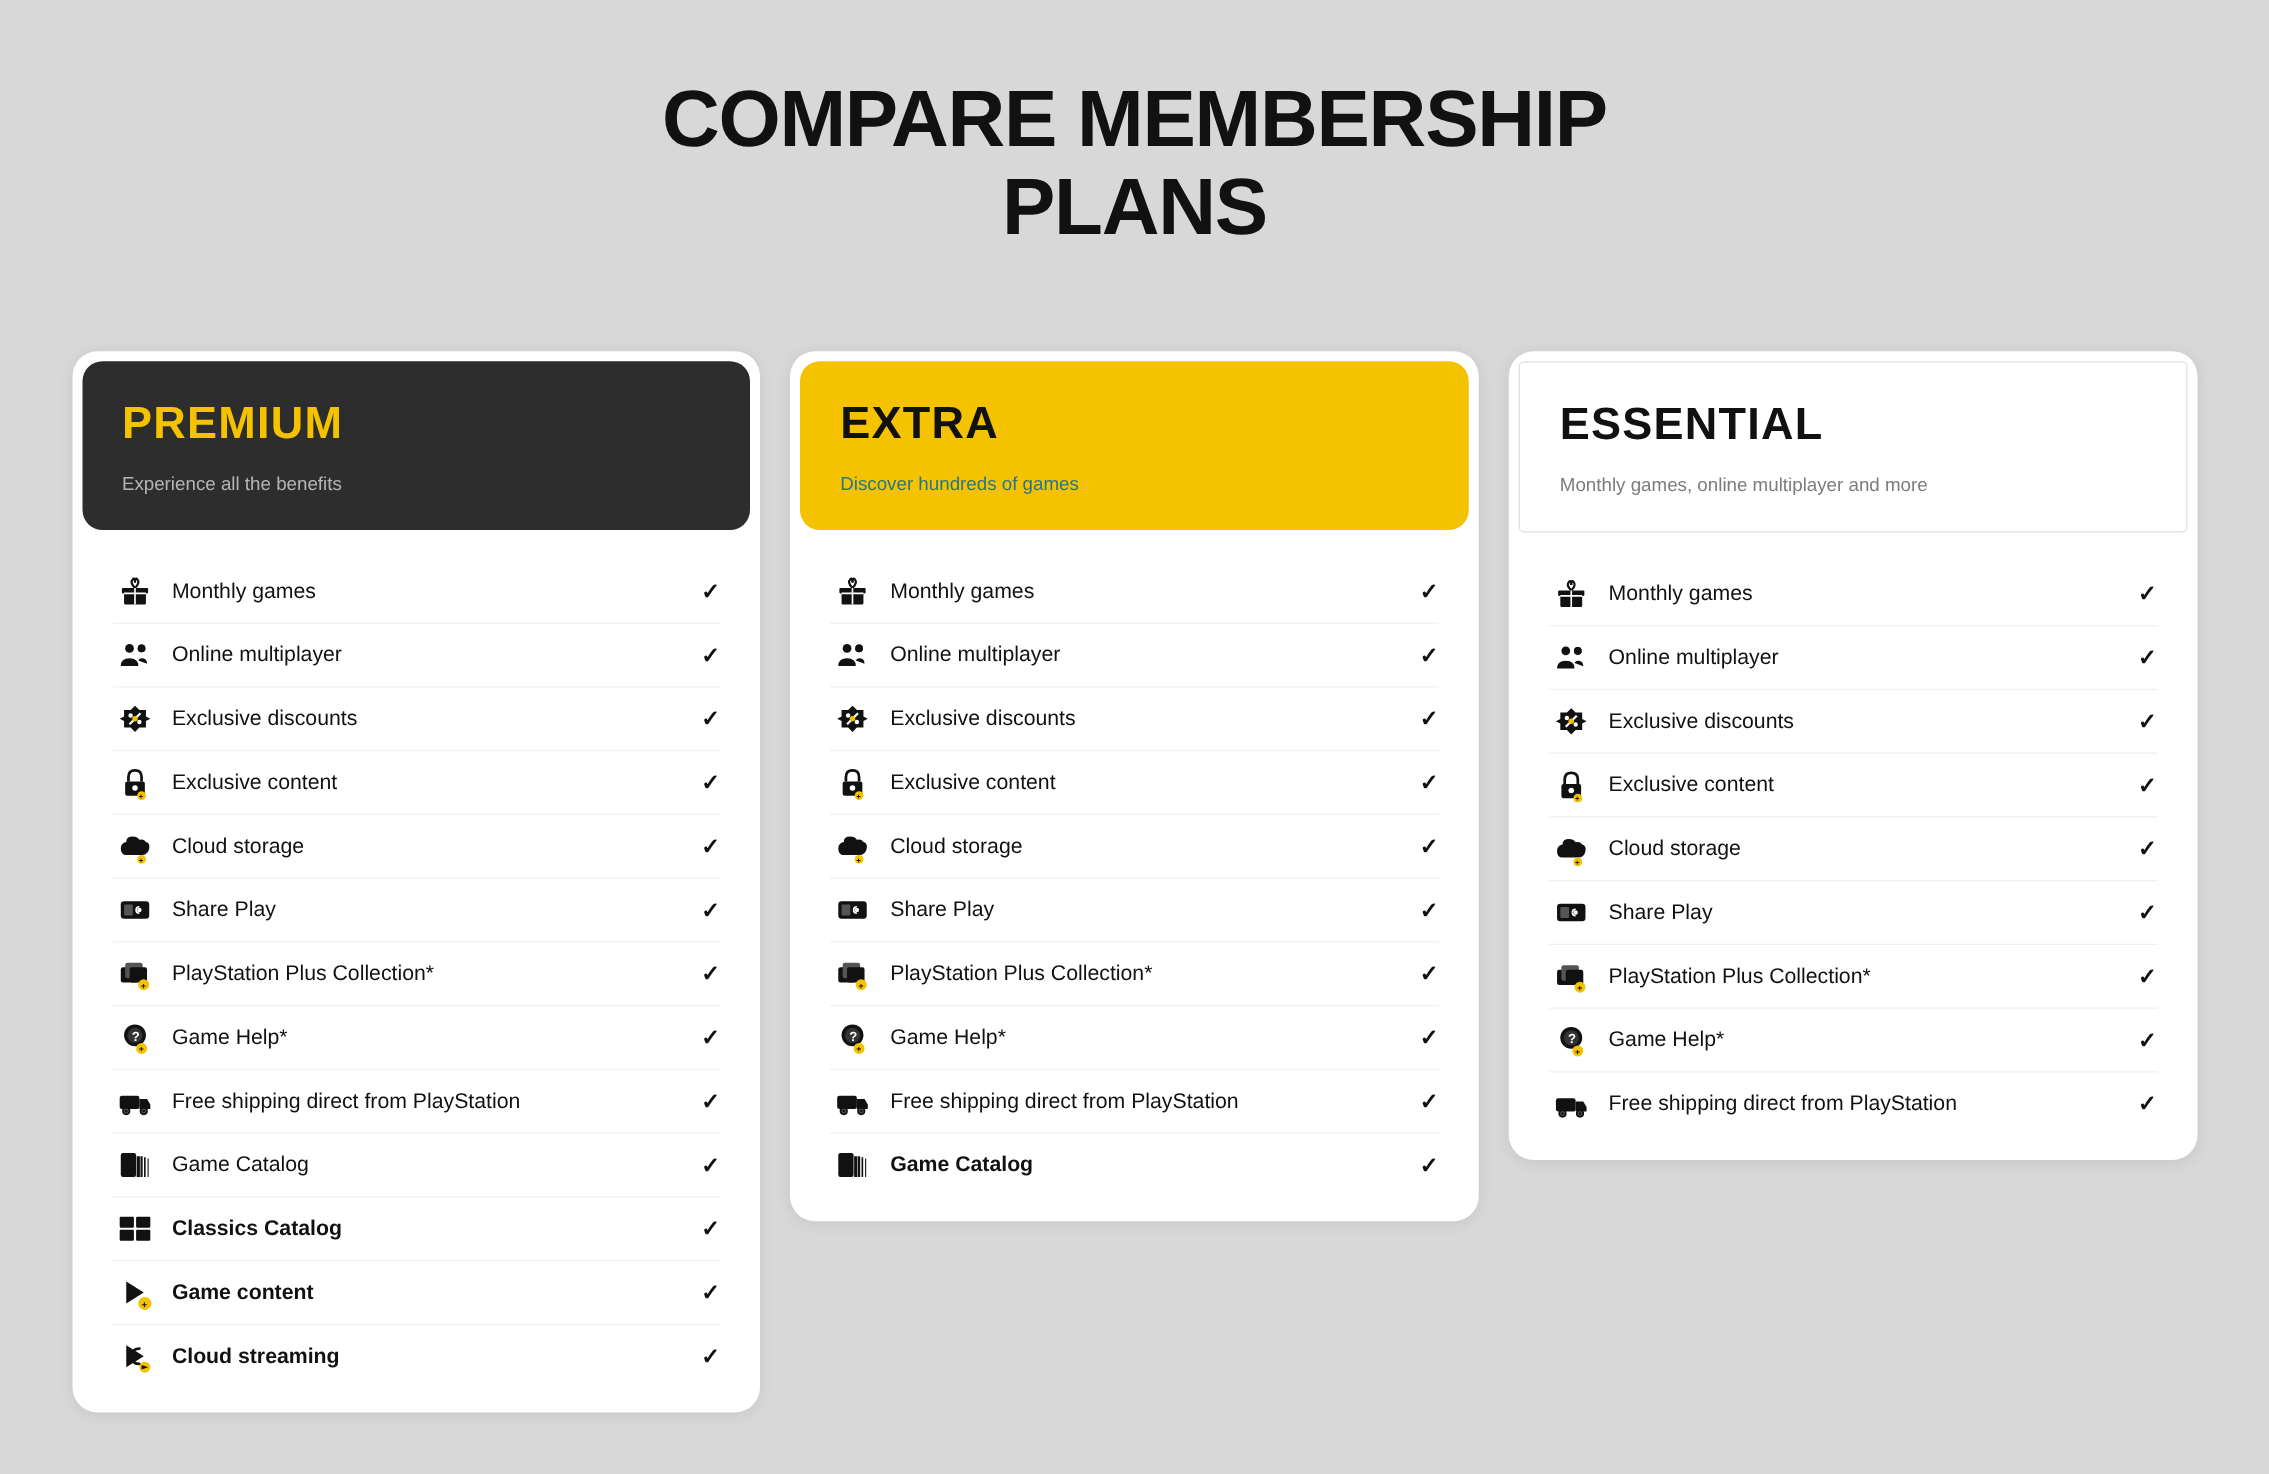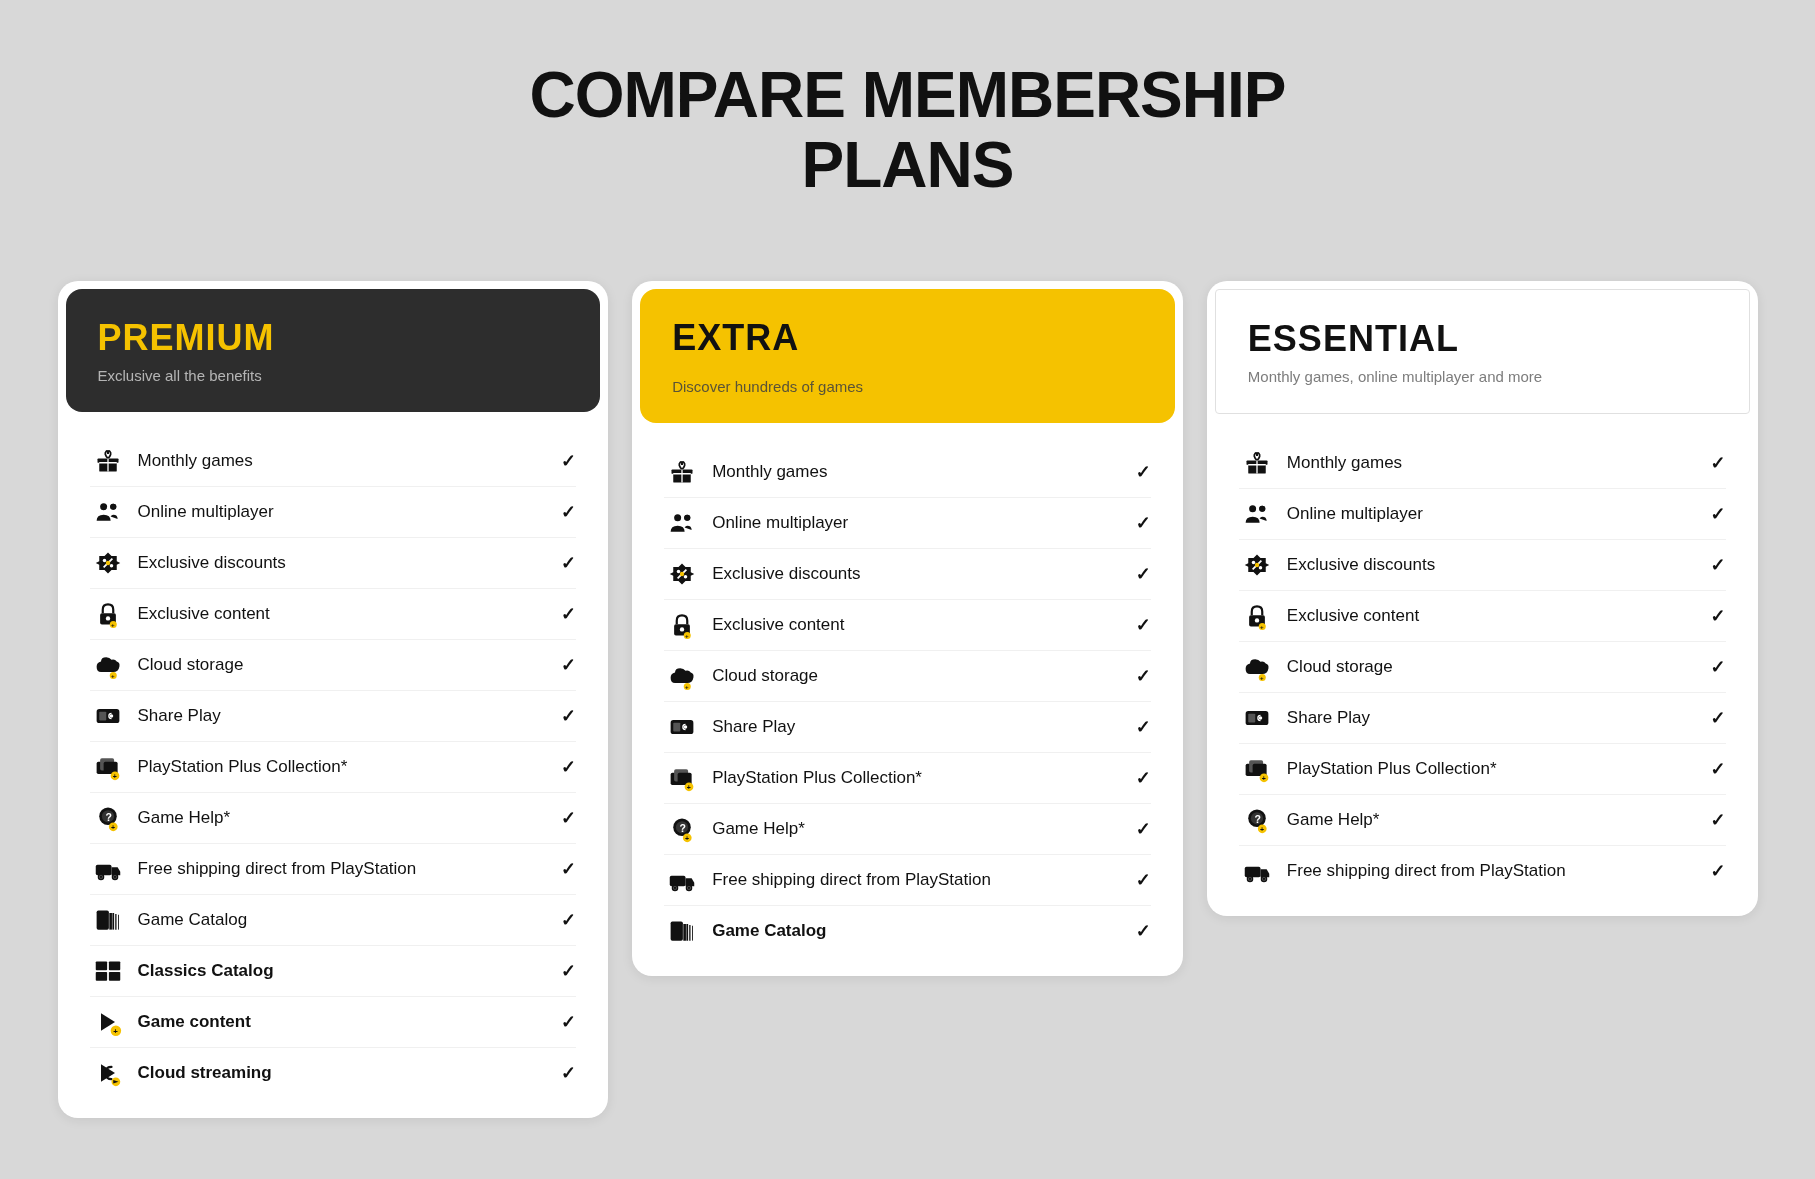--- a/index.html
+++ b/index.html
@@ -58,32 +58,32 @@
       color: #111;
       border-radius: 4px;
       margin: 8px;
       border: 1.5px solid #e0e0e0;
     }
     .plan-name {
       font-size: 36px;
       font-weight: 900;
       text-transform: uppercase;
       letter-spacing: 1px;
-      margin-bottom: 8px;
+      margin-bottom: 20px;
     }
     .plan-header.premium .plan-name { color: #f5c200; }
     .plan-header.extra .plan-name { color: #111; }
     .plan-header.essential .plan-name { color: #111; }
     .plan-tagline {
       font-size: 15px;
       font-weight: 400;
       opacity: 0.85;
     }
     .plan-header.premium .plan-tagline { color: #ccc; }
-    .plan-header.extra .plan-tagline { color: #404040; margin-top: 19px; }
+    .plan-header.extra .plan-tagline { color: #0369a1; margin-top: 19px; }
     .plan-header.essential .plan-tagline { color: #666; }
     .plan-features {
       padding: 16px 32px 20px;
     }
     .feature-row {
       display: flex;
       align-items: center;
       padding: 11px 0;
       border-bottom: 1px solid #f0f0f0;
     }
@@ -118,21 +118,21 @@
   </style>
 </head>
 <body>
 
 <h1 class="page-title">COMPARE MEMBERSHIP<br>PLANS</h1>
 
 <div class="plans-container" id="plans-container">
 <div class="plan-card">
       <div class="plan-header premium">
         <div class="plan-name">PREMIUM</div>
-        <div class="plan-tagline">Exclusive all the benefits</div>
+        <div class="plan-tagline">Experience all the benefits</div>
       </div>
       <div class="plan-features">
         <div class="feature-row">
           <div class="feature-icon">
             <svg class="icon-svg" viewBox="0 0 32 32" fill="none" xmlns="http://www.w3.org/2000/svg">
       <rect x="4" y="13" width="24" height="5" rx="1" fill="#111"></rect>
       <rect x="6" y="18" width="20" height="10" rx="1" fill="#111"></rect>
       <path d="M16 13 Q11 8 14 5 Q16 3 16 8" stroke="#111" stroke-width="2" fill="none"></path>
       <path d="M16 13 Q21 8 18 5 Q16 3 16 8" stroke="#111" stroke-width="2" fill="none"></path>
       <line x1="16" y1="13" x2="16" y2="28" stroke="#fff" stroke-width="1.5"></line>

